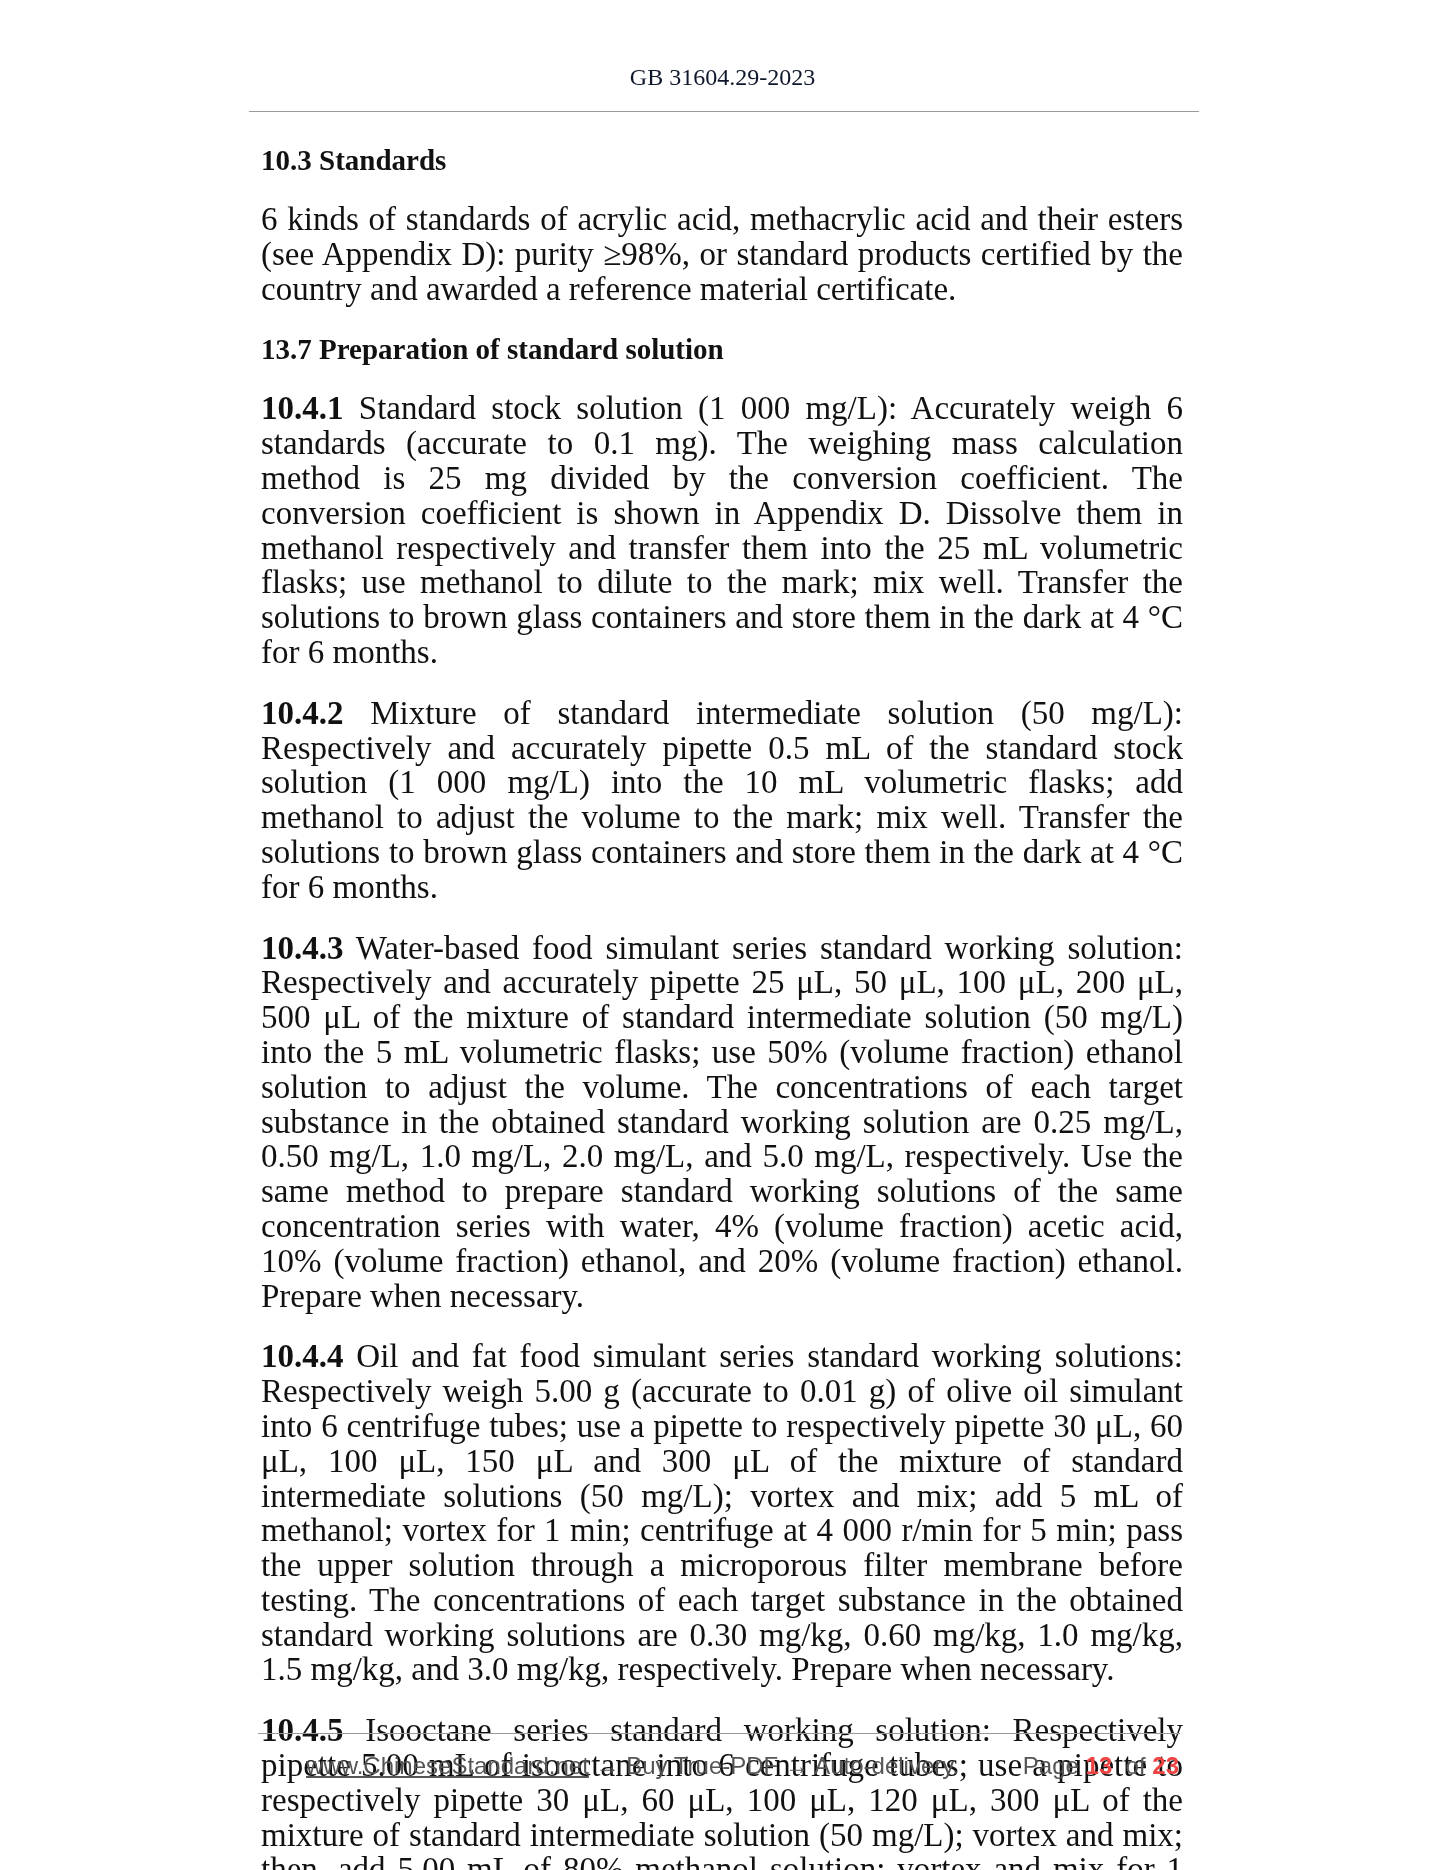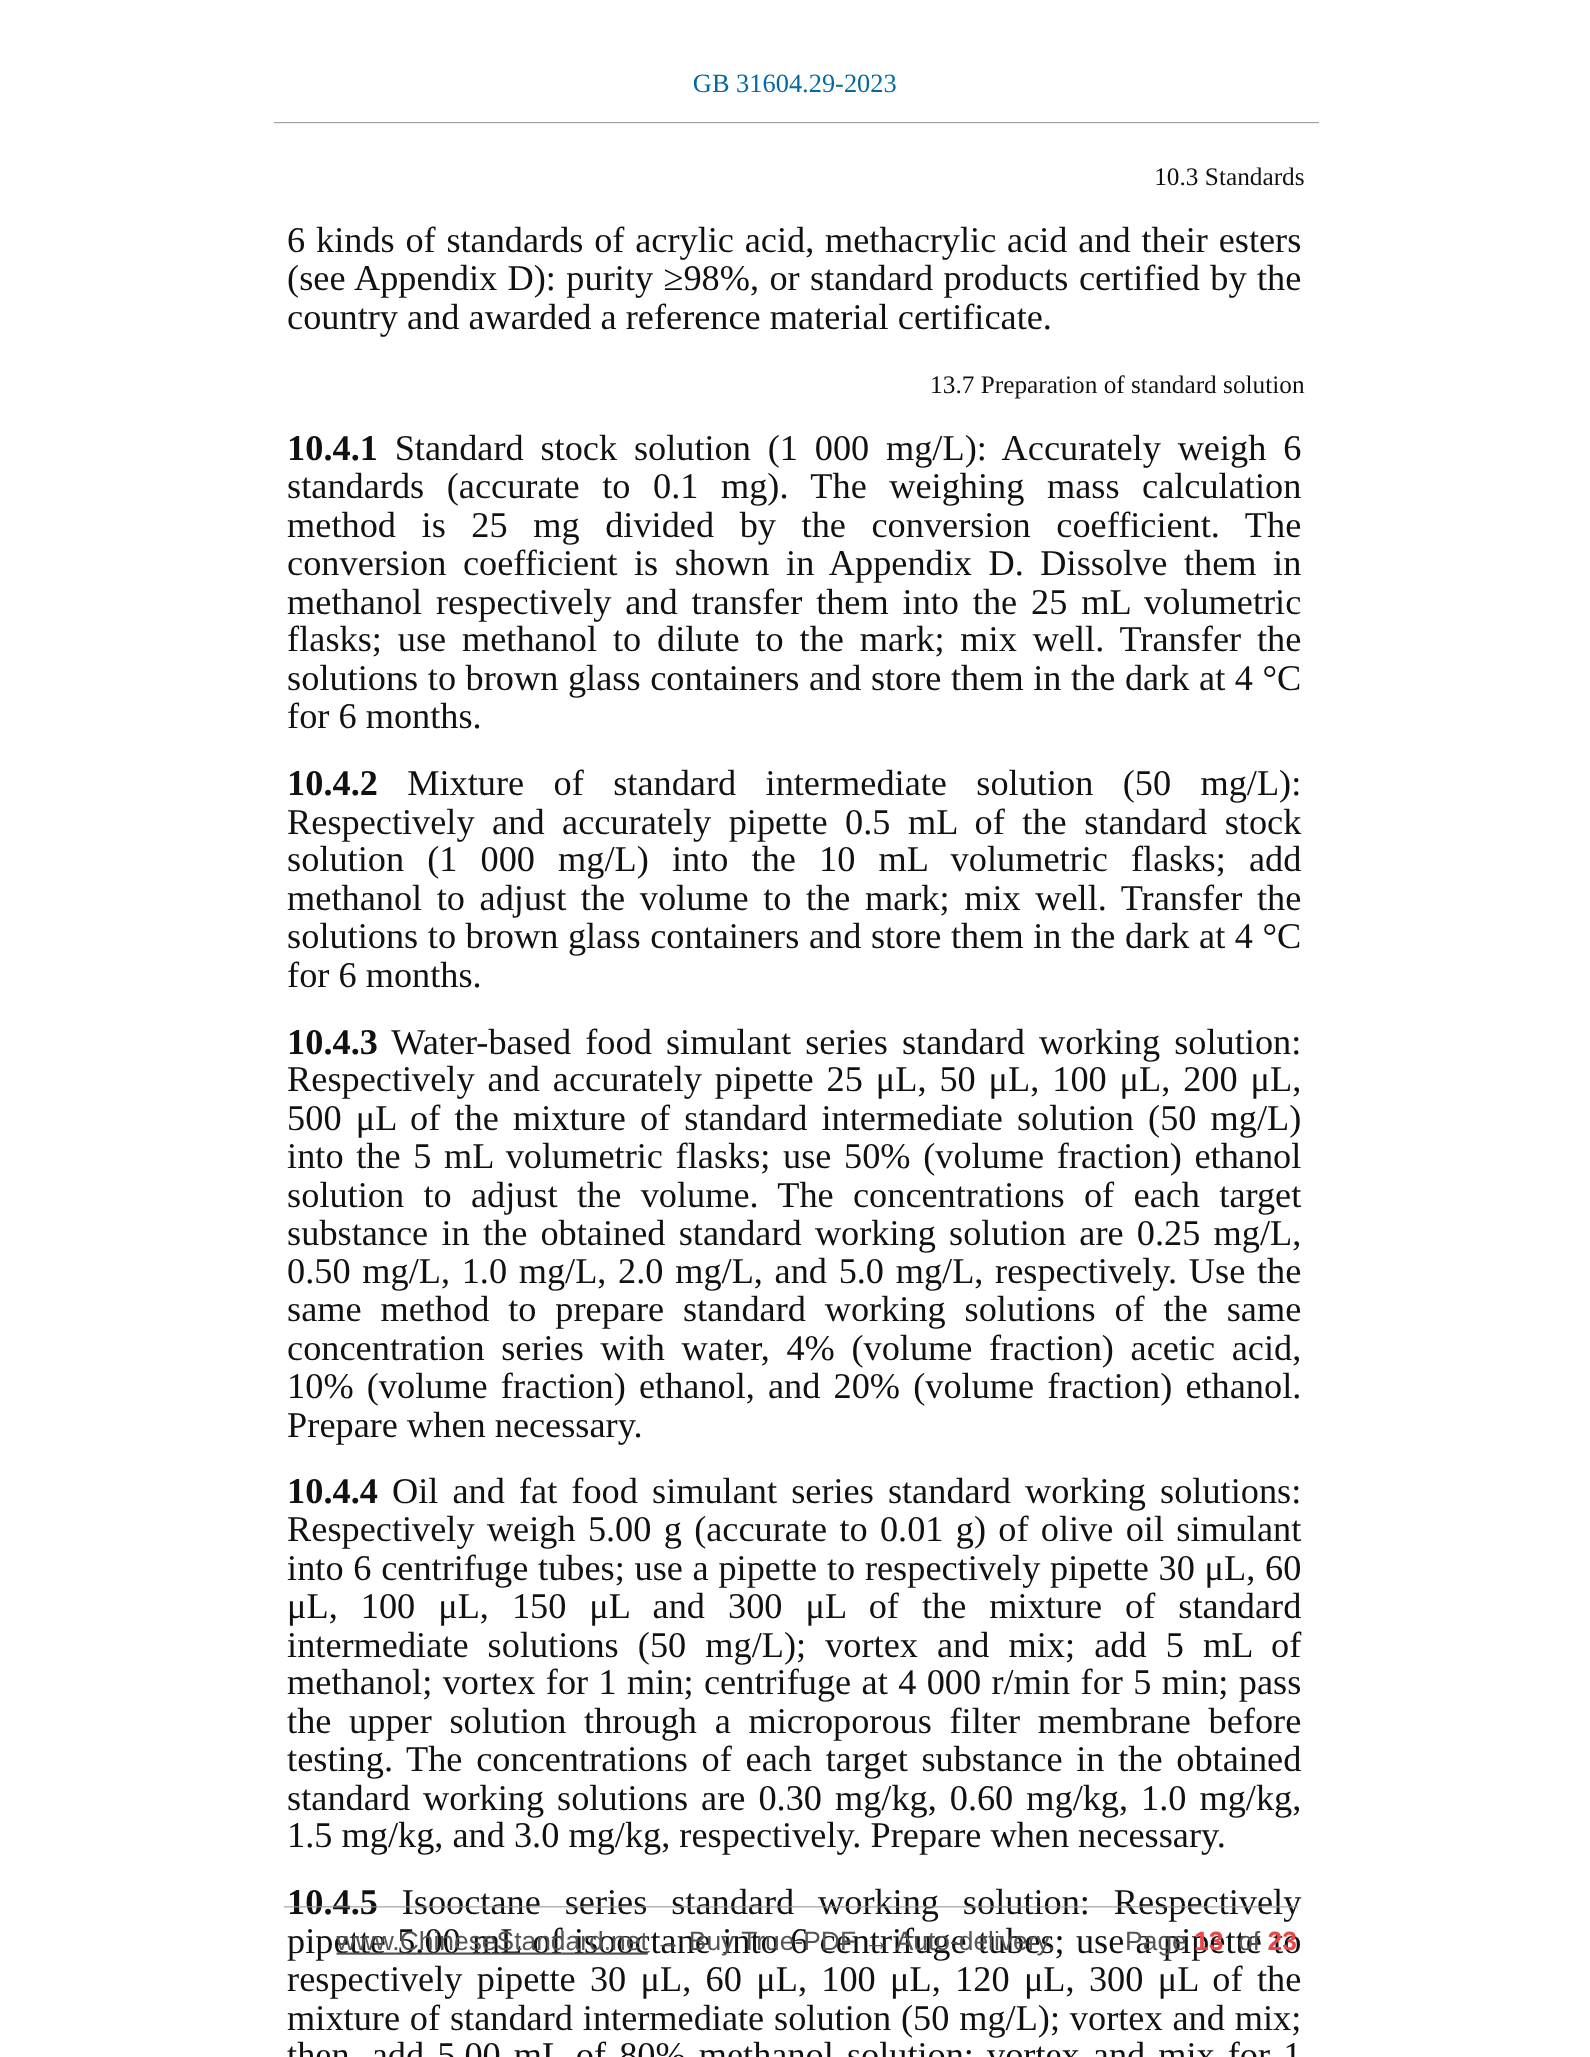--- a/index.html
+++ b/index.html
@@ -1,23 +1,23 @@
 <!DOCTYPE html>
 <html><head>
 <meta charset="utf-8">
 <style>
   html, body { margin: 0; padding: 0; background: #ffffff; }
   body { width: 1445px; height: 1870px; position: relative; overflow: hidden;
          font-family: "Liberation Serif", "DejaVu Serif", serif; color: #111; }
   .header-title { position: absolute; left: 0; width: 1445px; top: 64px; text-align: center;
-         font-size: 24px; color: #0369a1; }
+         font-size: 24px; color: #0f172a; }
   .header-rule { position: absolute; left: 249px; width: 950px; top: 111px; height: 0;
          border-top: 1.5px solid #9a9a9a; }
   .content { position: absolute; left: 261px; width: 925px; top: 143px; }
-  .sec-heading { font-weight: normal; font-size: 23px; line-height: 35px; margin: 0 0 24px 0; text-align: right; }
+  .sec-heading { font-weight: bold; font-size: 29px; line-height: 35px; margin: 0 0 24px 0; }
   .para { font-size: 33px; line-height: 34.8px; text-align: justify; margin: 0 3px 26px 0; }
   .para b { font-weight: bold; }
   .footer-rule { position: absolute; left: 258px; width: 922px; top: 1733px; height: 0;
          border-top: 1.5px solid #9a9a9a; }
   .footer { position: absolute; left: 261px; width: 918px; top: 1752px; font-family: "Liberation Sans", "DejaVu Sans", sans-serif;
          font-size: 24px; color: #555; display: flex; justify-content: space-between; }
   .footer a { color: #555; text-decoration: underline; margin-left: 45px; }
   .footer .pg b { color: #ef4444; font-weight: bold; }
 </style>
 </head>

